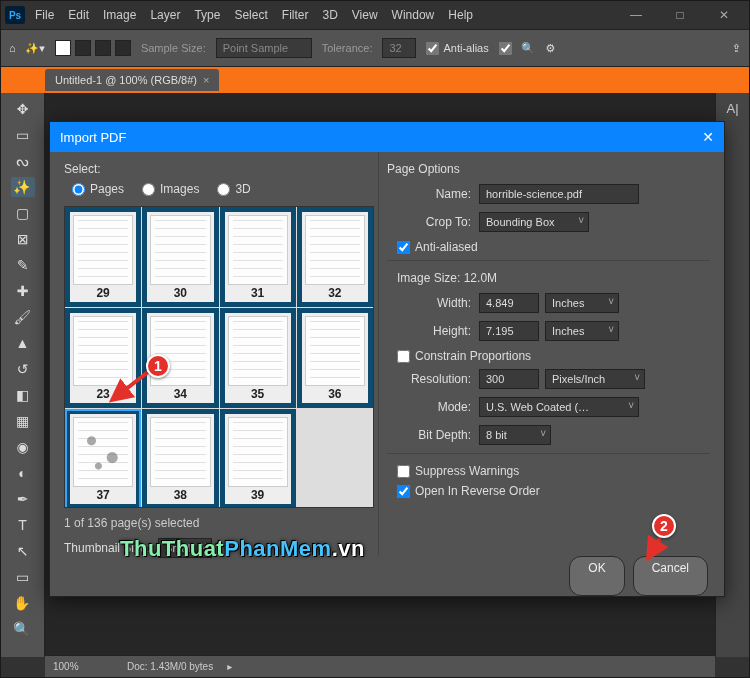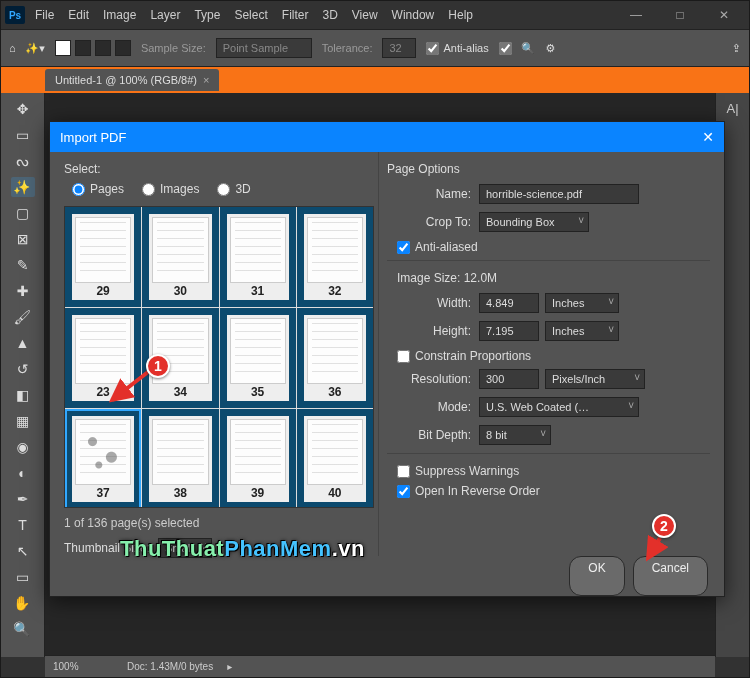--- a/index.html
+++ b/index.html
@@ -44,21 +44,21 @@
   .dlg-title { height: 30px; background: #0a84ff; color: #fff; font-size: 13px; display: flex; align-items: center; padding: 12px 10px; }
   .dlg-title .dlg-x { margin-left: auto; font-size: 14px; }
   .dlg-body { position: absolute; top: 30px; left: 0; right: 0; bottom: 40px; display: flex; }
   .dlg-left { width: 328px; padding: 10px 6px 10px 14px; color: #ddd; font-size: 12px; }
   .dlg-right { flex: 1; padding: 10px 14px 10px 8px; color: #ddd; font-size: 12px; border-left: 1px solid #444;}
   .radio-row { display: flex; align-items: flex-start; gap: 18px; margin: 6px 0 10px 8px; }
   .radio-row label { display: flex; align-items: center; gap: 5px; }
   .radio-row input { accent-color: #0a84ff; }
 
   .thumb-grid { width: 310px; height: 302px; background: #ddd; overflow: hidden; display: grid; grid-template-columns: repeat(4, 1fr); grid-auto-rows: 100px; gap: 1px; border:1px solid #333;}
-  .thumb { background: #eee; position: relative; display: flex; flex-direction: column; border:7px solid #0c4a6e;}
+  .thumb { background: #eee; position: relative; display: flex; flex-direction: column; border:5px solid #0c4a6e;}
   .thumb .page-img { flex:1; background: #fdfdfd; margin:3px 3px 0 3px; border:1px solid #ccc; overflow:hidden; position:relative;}
   .thumb .pg-num { text-align: center; font-size: 12px; color: #222; font-weight:600; padding:1px 0 2px;}
   .thumb.sel { outline: 2px solid #31a8ff; outline-offset: -2px; z-index:2;}
   .page-img::before{content:"";position:absolute;inset:4px;background:
      repeating-linear-gradient(#333 0 1px, transparent 1px 8px);opacity:.14;}
   .page-img.illus::after{content:"";position:absolute;inset:6px;background:
      radial-gradient(circle at 25% 30%, #555 0 4px, transparent 5px),
      radial-gradient(circle at 70% 60%, #555 0 5px, transparent 6px),
      radial-gradient(circle at 40% 75%, #555 0 3px, transparent 4px);opacity:.5;}
 
@@ -242,24 +242,20 @@
               <div class="pg-num">37</div>
             </div>
           <div class="thumb">
               <div class="page-img"></div>
               <div class="pg-num">38</div>
             </div>
           <div class="thumb">
               <div class="page-img"></div>
               <div class="pg-num">39</div>
             </div>
-          <div class="thumb">
-              <div class="page-img"></div>
-              <div class="pg-num">40</div>
-            </div>
         </div>
 
         <div class="sel-info">1 of 136 page(s) selected</div>
         <div class="ts-row">
           <span>Thumbnail Size:</span>
           <span class="combo">Small</span>
         </div>
       </div>
 
       <div class="dlg-right">

